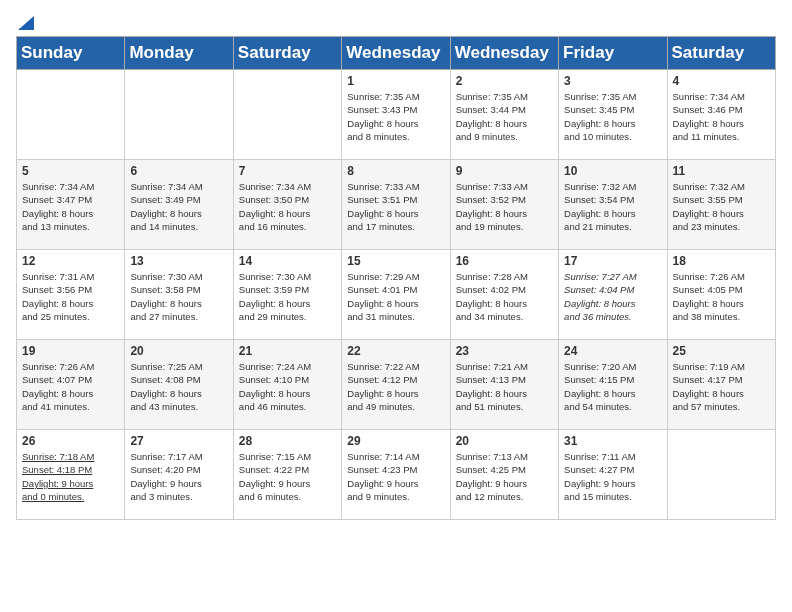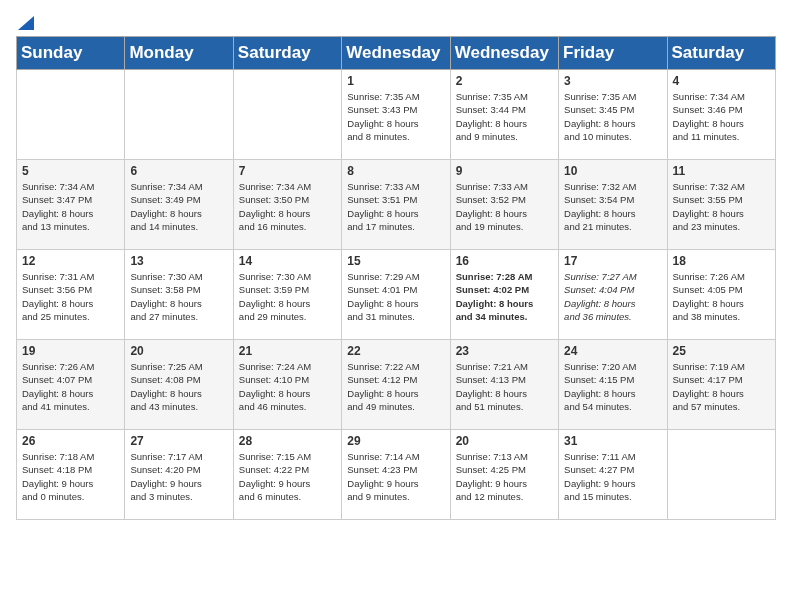--- a/index.html
+++ b/index.html
@@ -237,21 +237,21 @@
         </td>
         <td>
           <span class="day-num">15</span>
           <div class="day-detail" style="white-space: pre-line;">Sunrise: 7:29 AM
 Sunset: 4:01 PM
 Daylight: 8 hours
 and 31 minutes.</div>
         </td>
         <td>
           <span class="day-num">16</span>
-          <div class="day-detail" style="white-space: pre-line; font-weight: bold;">Sunrise: 7:28 AM
+          <div class="day-detail" style="white-space: pre-line;">Sunrise: 7:28 AM
 Sunset: 4:02 PM
 Daylight: 8 hours
 and 34 minutes.</div>
         </td>
         <td>
           <span class="day-num">17</span>
           <div class="day-detail" style="white-space: pre-line; font-style: italic;">Sunrise: 7:27 AM
 Sunset: 4:04 PM
 Daylight: 8 hours
 and 36 minutes.</div>
@@ -311,21 +311,21 @@
           <span class="day-num">25</span>
           <div class="day-detail" style="white-space: pre-line;">Sunrise: 7:19 AM
 Sunset: 4:17 PM
 Daylight: 8 hours
 and 57 minutes.</div>
         </td>
       </tr>
       <tr>
         <td>
           <span class="day-num">26</span>
-          <div class="day-detail" style="white-space: pre-line;">Sunrise: 7:18 AM
+          <div class="day-detail" style="white-space: pre-line; text-decoration: underline;">Sunrise: 7:18 AM
 Sunset: 4:18 PM
 Daylight: 9 hours
 and 0 minutes.</div>
         </td>
         <td>
           <span class="day-num">27</span>
           <div class="day-detail" style="white-space: pre-line;">Sunrise: 7:17 AM
 Sunset: 4:20 PM
 Daylight: 9 hours
 and 3 minutes.</div>

